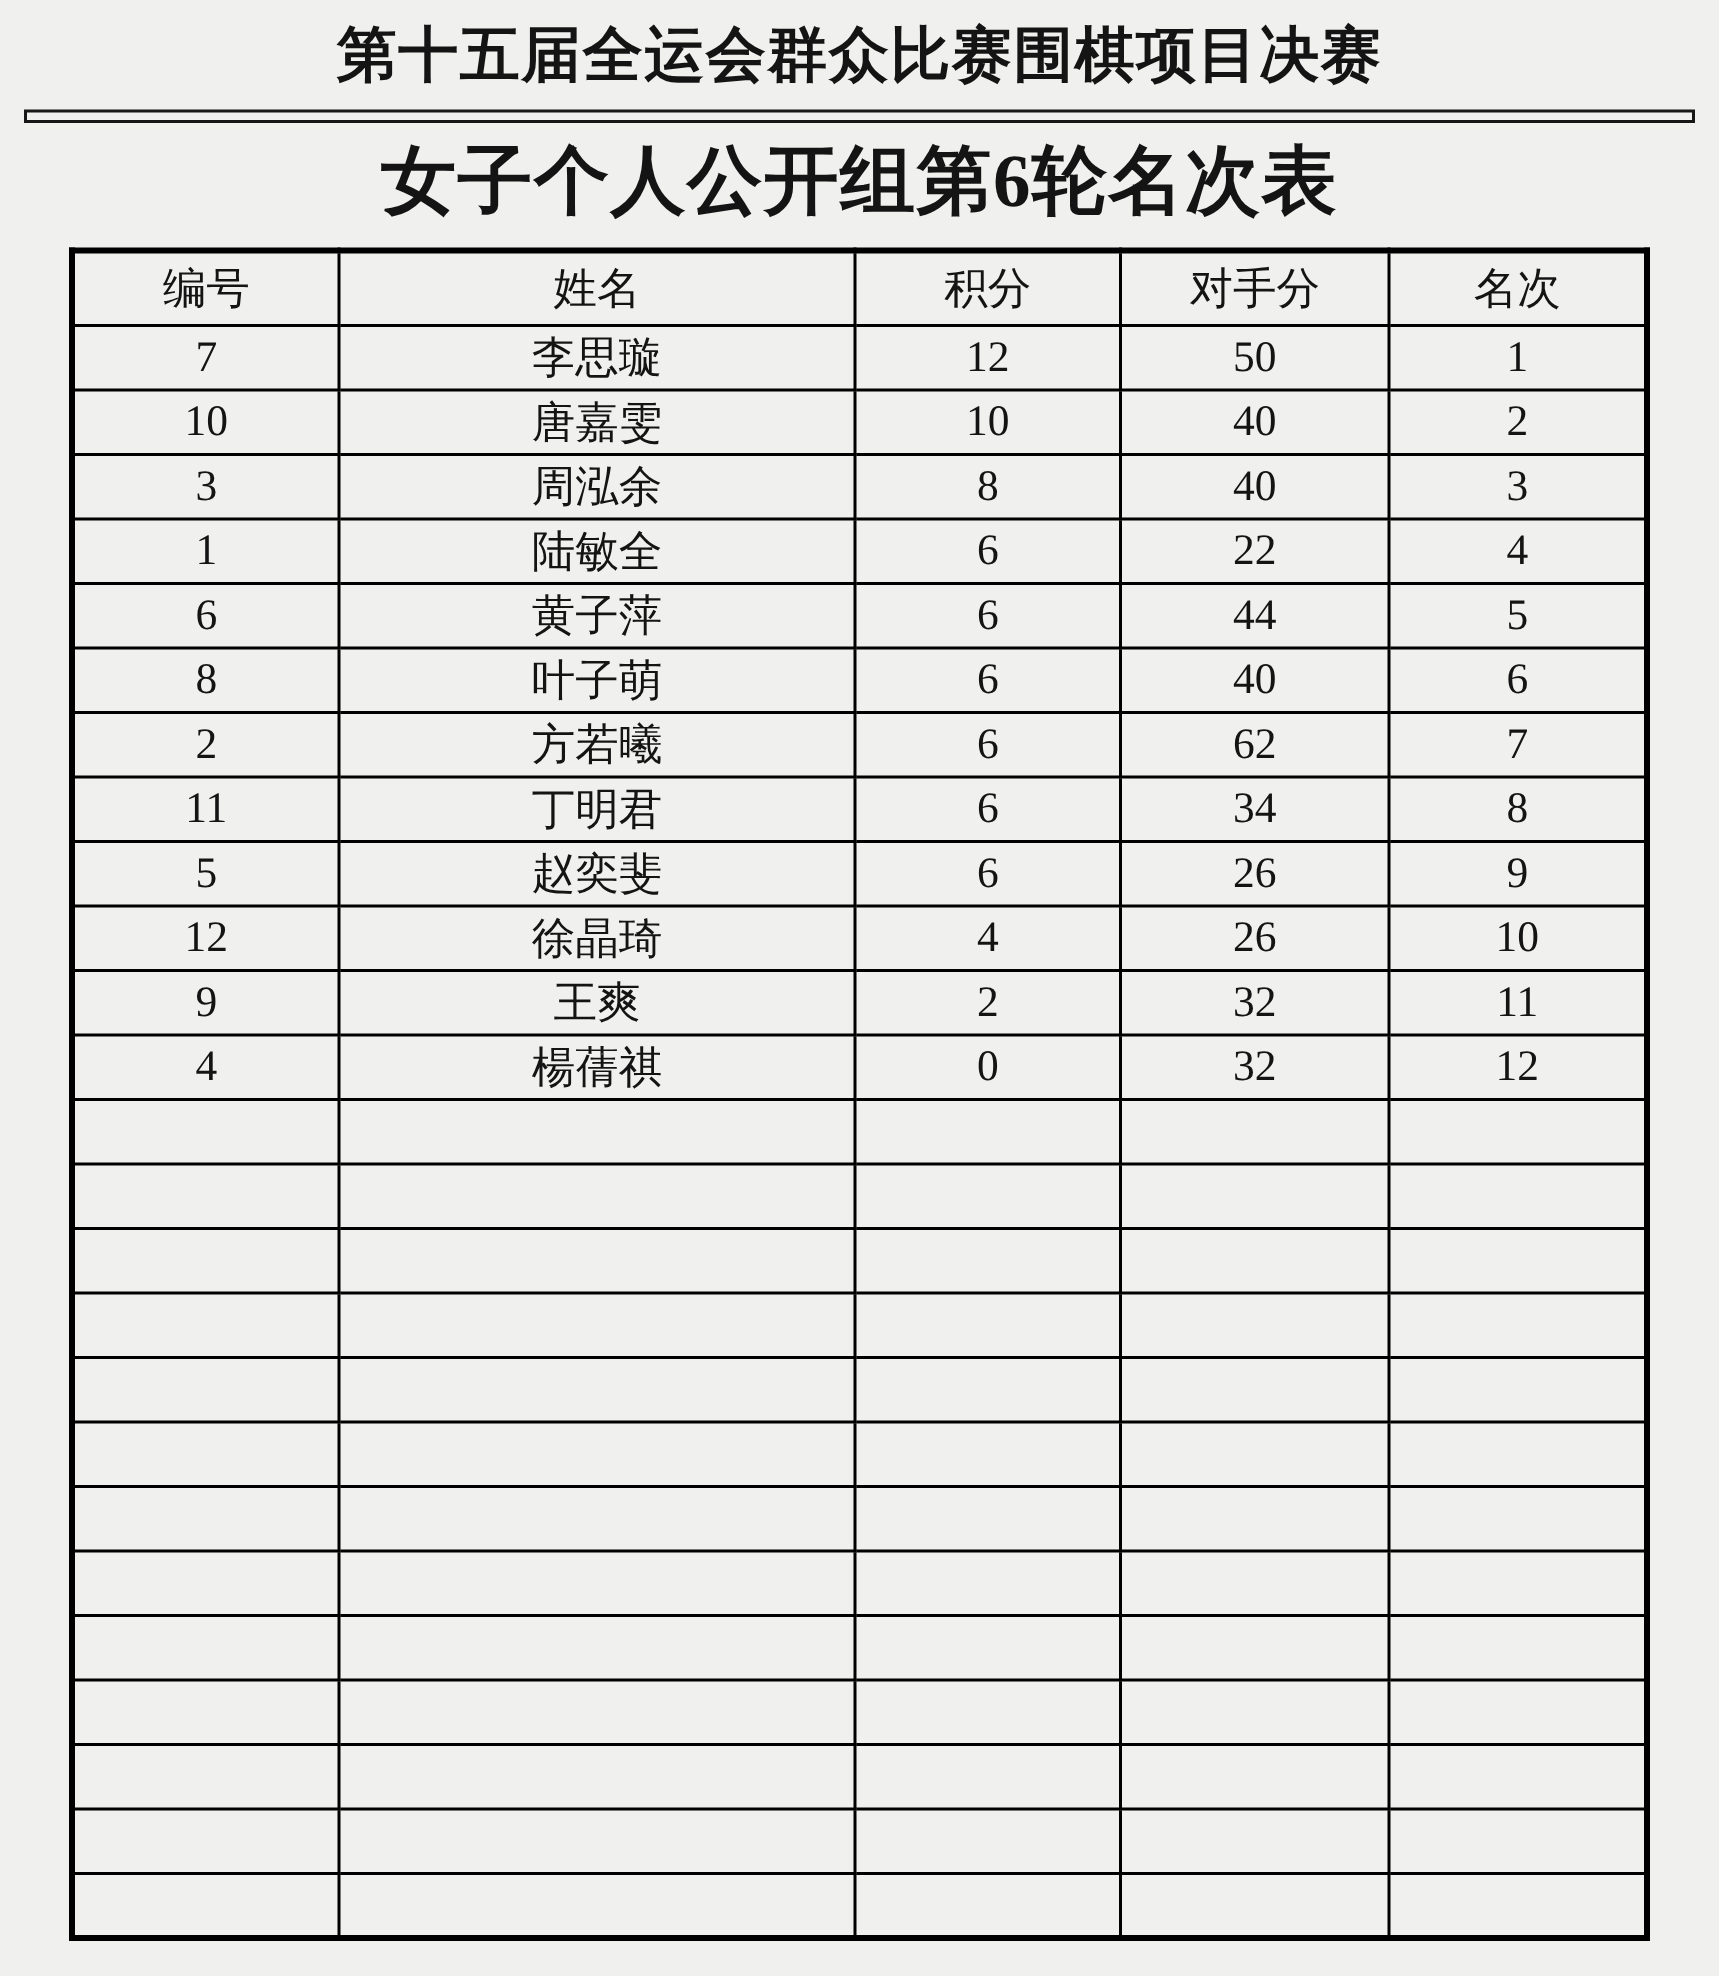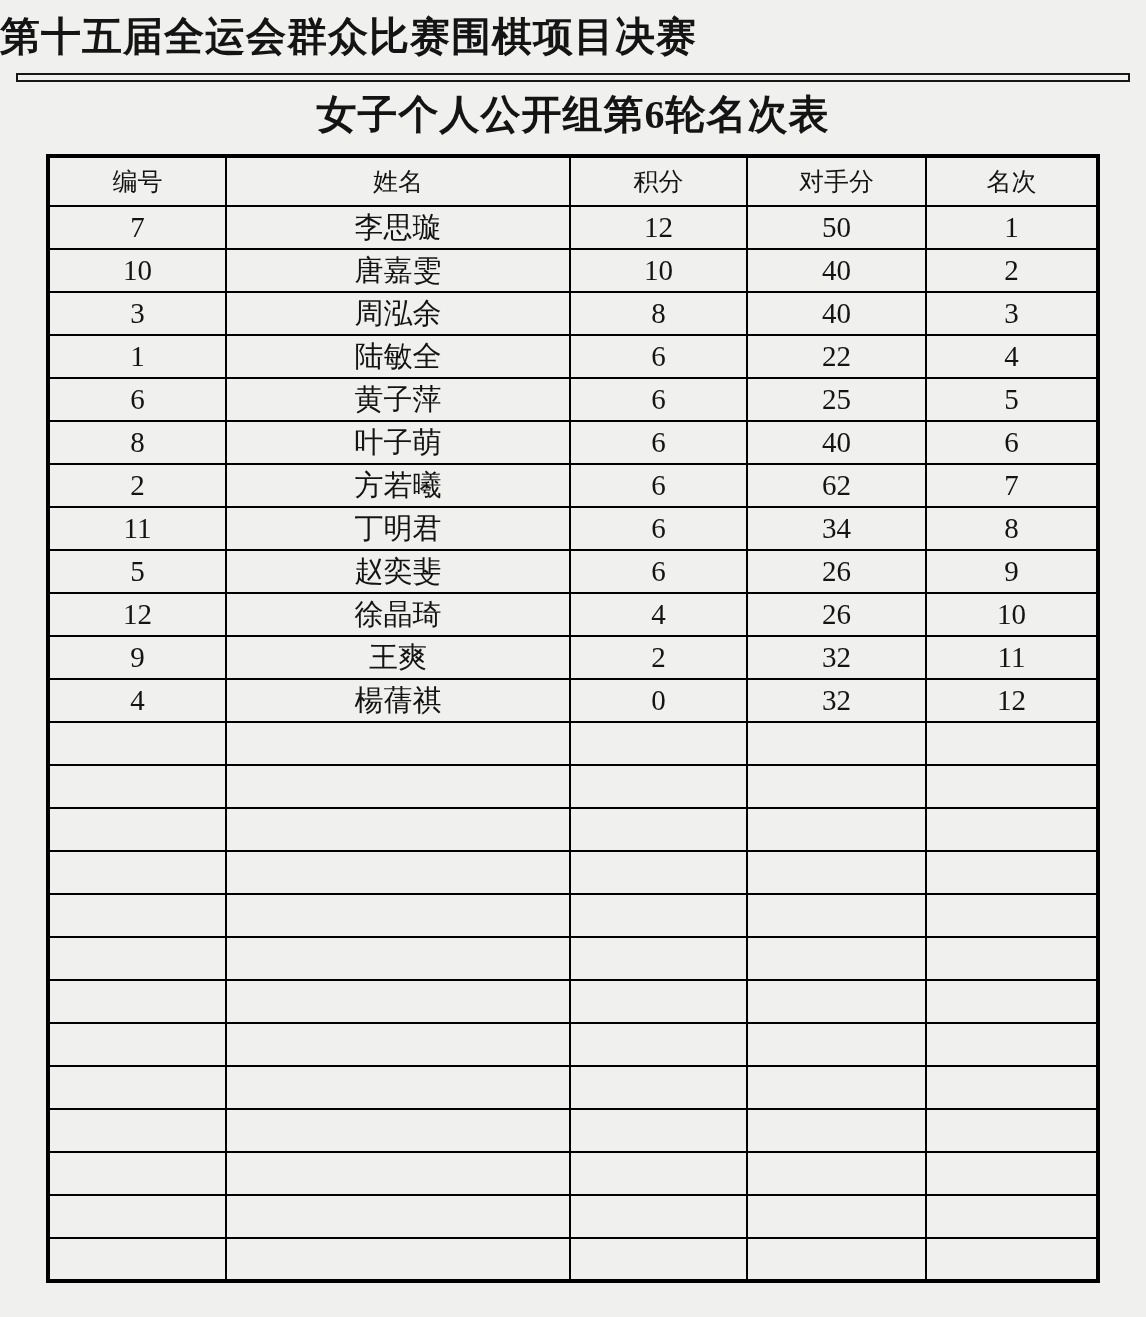--- a/index.html
+++ b/index.html
@@ -9,37 +9,38 @@
   body {
     width: 1146px;
     height: 1317px;
     background: #f0f0ee;
     color: #141414;
     font-family: "Liberation Serif", "DejaVu Serif", serif;
     overflow: hidden;
   }
   .title {
     padding-top: 14px;
+    text-align: center;
     font-size: 40px;
     font-weight: 700;
     line-height: 1.15;
     letter-spacing: 1px;
   }
   .double-rule {
     box-sizing: border-box;
     width: 1114px;
     height: 9px;
     margin: 13px auto 0 auto;
     border: 2px solid #171717;
     background: transparent;
   }
   .subtitle {
     margin-top: 11px;
     text-align: center;
-    font-size: 40px;
+    font-size: 50px;
     font-weight: 700;
     line-height: 1.1;
     letter-spacing: 1px;
   }
   table.results {
     width: 1050px;
     margin: 17px auto 0 auto;
     border-collapse: collapse;
     table-layout: fixed;
     border: 4px solid #000;
@@ -49,21 +50,21 @@
     border: 2px solid #000;
     text-align: center;
     vertical-align: middle;
     font-weight: 400;
     white-space: nowrap;
     overflow: hidden;
     padding: 0;
   }
   table.results thead tr { height: 50px; }
   table.results tbody tr { height: 43px; }
-  table.results th { font-size: 25px; font-family: Liberation Mono, monospace; }
+  table.results th { font-size: 29px; font-family: Liberation Mono, monospace; }
   table.results td { font-size: 29px; }
 </style>
 </head>
 <body>
 
 <div class="page">
 
   <div class="title">第十五届全运会群众比赛围棋项目决赛</div>
 
   <div class="double-rule"></div>
@@ -113,21 +114,21 @@
           <td>1</td>
           <td>陆敏全</td>
           <td>6</td>
           <td>22</td>
           <td>4</td>
         </tr>
         <tr>
           <td>6</td>
           <td>黄子萍</td>
           <td>6</td>
-          <td>25</td>
+          <td>44</td>
           <td>5</td>
         </tr>
         <tr>
           <td>8</td>
           <td>叶子萌</td>
           <td>6</td>
           <td>40</td>
           <td>6</td>
         </tr>
         <tr>

